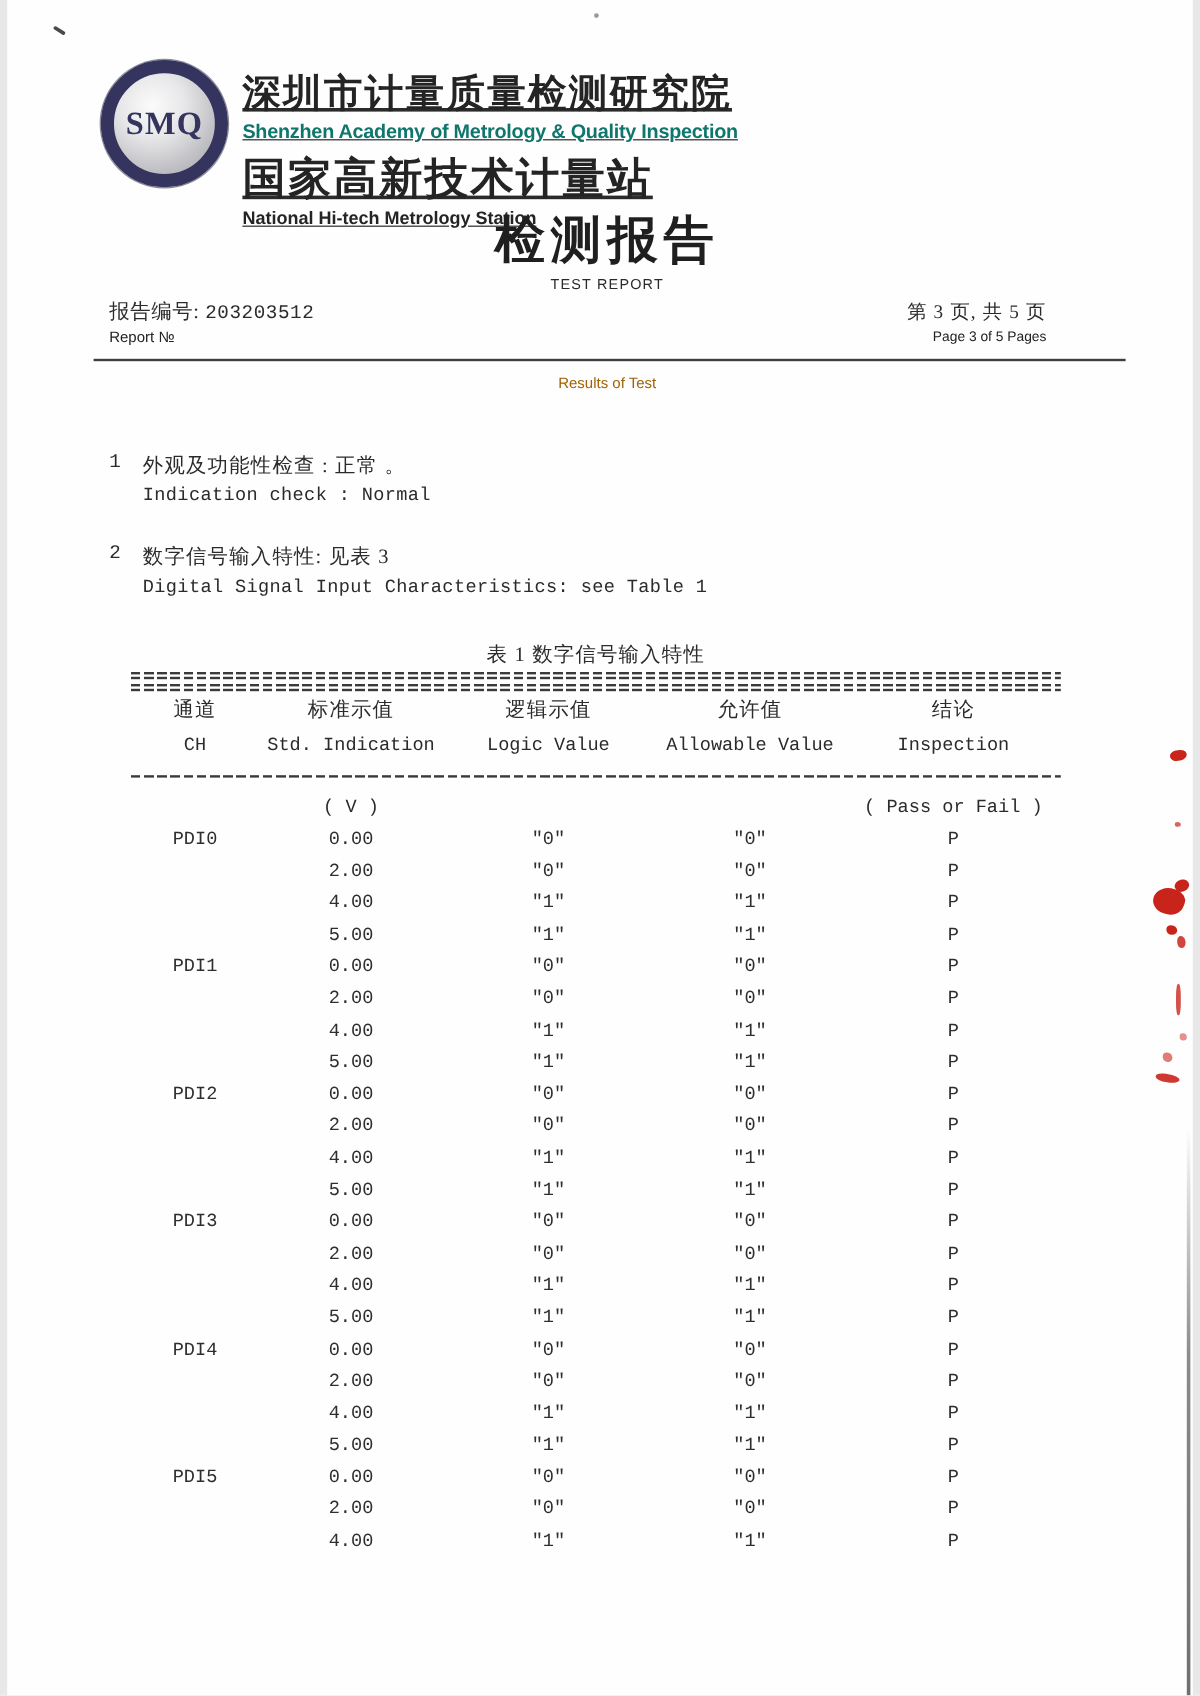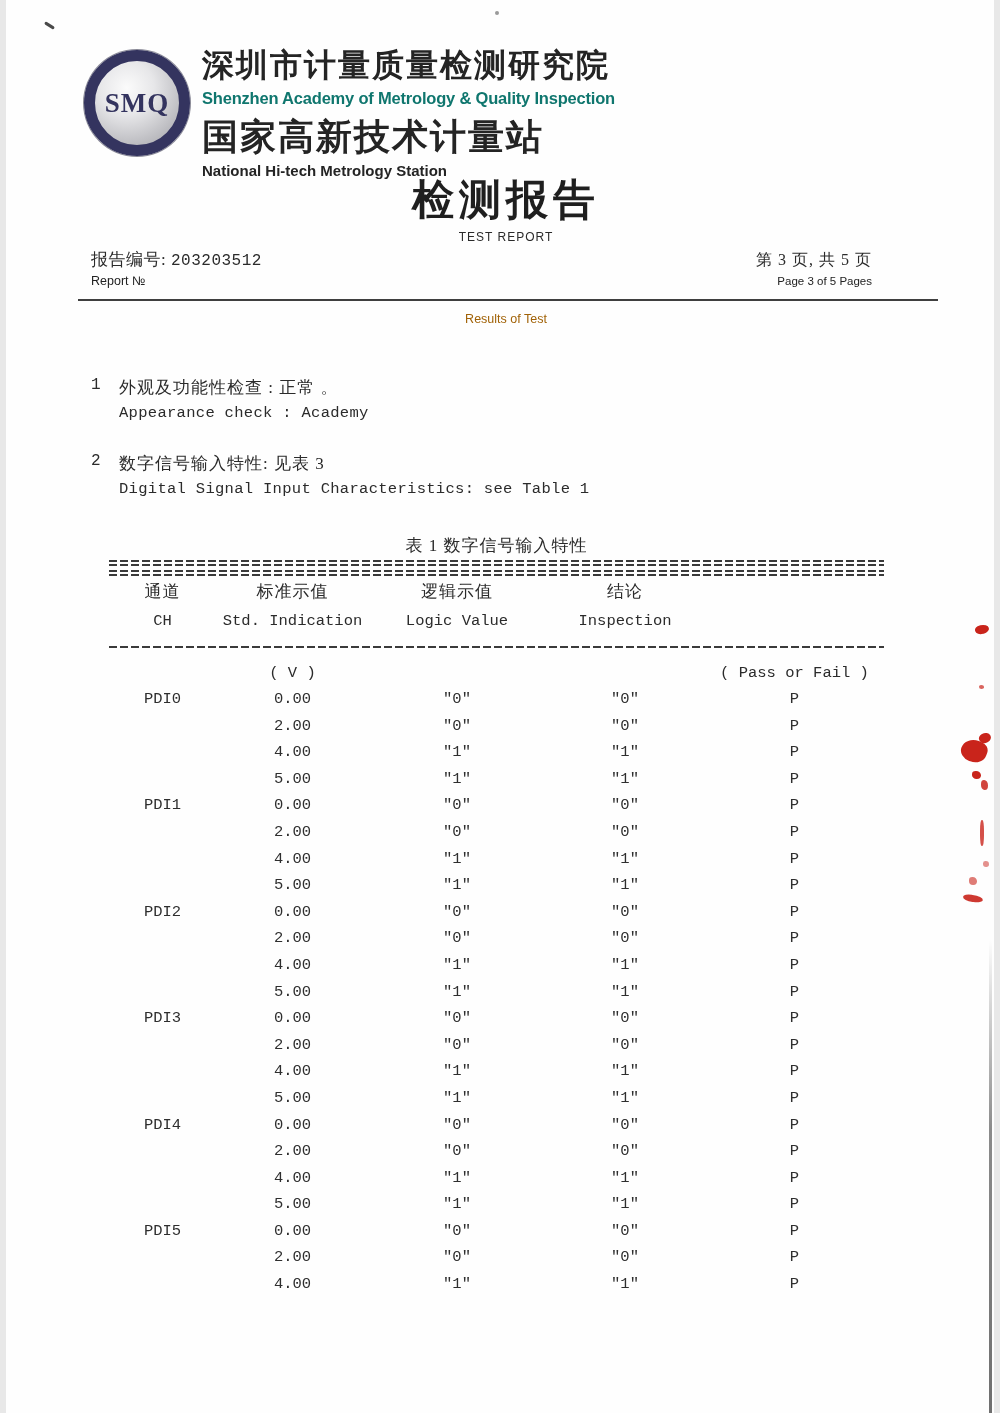--- a/index.html
+++ b/index.html
@@ -19,21 +19,21 @@
     background:radial-gradient(circle at 38% 32%, #fbfbfb 0%, #e7e7e9 35%, #b5b5ba 80%, #9d9da3 100%);
     border:11px solid var(--logo-ring);
     box-sizing:border-box;
     display:flex;align-items:center;justify-content:center;
     box-shadow:0 0 0 1px #8a8a97;
   }
   .logo .smq{
     font-family:"Liberation Serif",serif;font-weight:bold;
     font-size:27px;color:var(--logo-ring);letter-spacing:1px;
   }
-  .orgblock{position:absolute;left:196px;top:44px;white-space:nowrap;}
+  .orgblock{position:absolute;left:196px;top:56px;white-space:nowrap;text-decoration:underline;}
   .org-cn{font-family:"Liberation Sans","DejaVu Sans",sans-serif;font-weight:900;font-size:32px;letter-spacing:2px;color:#242424;}
   .org-en{font-family:"Liberation Sans","DejaVu Sans",sans-serif;font-weight:bold;font-size:16.5px;color:#0f766e;margin-top:1px;letter-spacing:-0.2px;}
   .station-cn{font-family:"Liberation Sans","DejaVu Sans",sans-serif;font-weight:900;font-size:36px;letter-spacing:2px;color:#242424;margin-top:5px;}
   .station-en{font-family:"Liberation Sans","DejaVu Sans",sans-serif;font-weight:bold;font-size:15px;color:#242424;margin-top:0px;}
   
   .rtitle{position:absolute;left:0;top:172px;width:1000px;text-align:center;}
   .rtitle-cn{font-family:"Liberation Sans","DejaVu Sans",sans-serif;font-weight:600;font-size:42px;letter-spacing:5px;color:#1f1f1f;}
   .rtitle-en{font-family:"Liberation Sans","DejaVu Sans",sans-serif;font-size:12px;letter-spacing:1px;color:#2a2a2a;margin-top:2px;}
   
   .meta-left{position:absolute;left:85px;top:248px;}
@@ -122,21 +122,21 @@
 
   <div class="section">
     <div class="section-en">Results of Test</div>
   </div>
 
   <div class="item" style="top:376px;">
     <div class="item-row">
       <div class="item-no">1</div>
       <div class="item-cn">外观及功能性检查 :  正常 。</div>
     </div>
-    <div class="item-en">Appearance check :  Academy</div>
+    <div class="item-en">Indication check :  Normal</div>
   </div>
   <div class="item" style="top:452px;">
     <div class="item-row">
       <div class="item-no">2</div>
       <div class="item-cn">数字信号输入特性:  见表 3</div>
     </div>
     <div class="item-en">Digital Signal Input Characteristics: see Table 1</div>
   </div>
 
   <div class="tcaption">表 1  数字信号输入特性</div>
@@ -154,20 +154,24 @@
       <div class="th-cn">通道</div>
       <div class="th-en">CH</div>
     </div>
     <div>
       <div class="th-cn">标准示值</div>
       <div class="th-en">Std. Indication</div>
     </div>
     <div>
       <div class="th-cn">逻辑示值</div>
       <div class="th-en">Logic Value</div>
+    </div>
+    <div>
+      <div class="th-cn">允许值</div>
+      <div class="th-en">Allowable Value</div>
     </div>
     <div>
       <div class="th-cn">结论</div>
       <div class="th-en">Inspection</div>
     </div>
   </div>
 
   <div class="rule-dash" style="top:646px;">
     <div class="dline"></div>
   </div>

